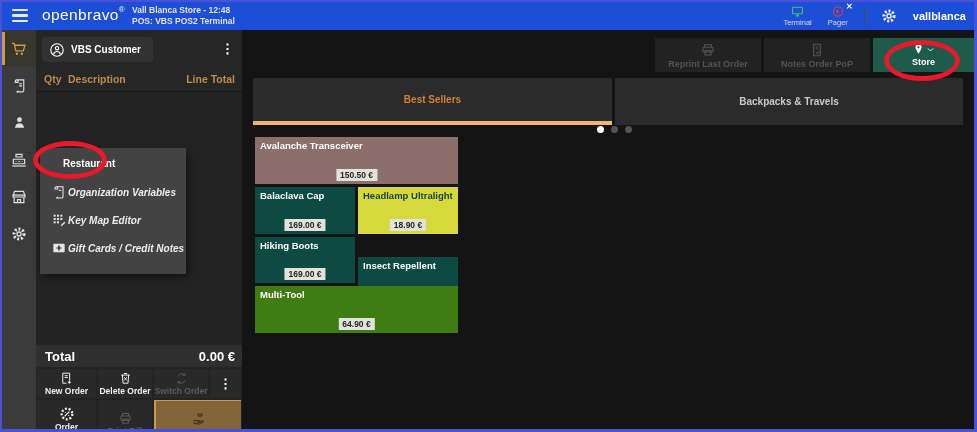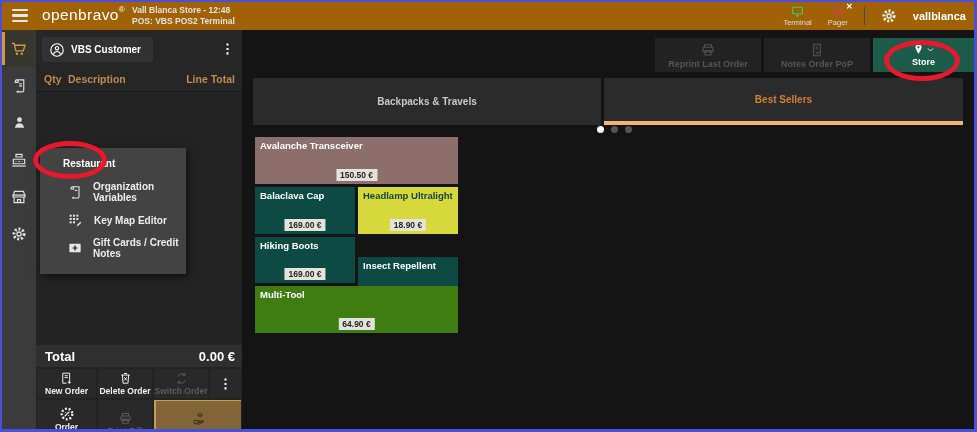--- a/index.html
+++ b/index.html
@@ -6,21 +6,21 @@
   html,body { background:#202020; }
   body { font-family:"Liberation Sans", sans-serif; }
   #app{
     position:relative; width:977px; height:432px;
     border:2px solid #4a50d8; border-right-width:3px; border-bottom-width:3px;
     background:#131313; overflow:hidden;
   }
   svg{ display:block; }
 
   
-  .topbar{ position:absolute; left:0; top:0; width:972px; height:28px; background:#a16207; z-index:5;}
+  .topbar{ position:absolute; left:0; top:0; width:972px; height:28px; background:#1d4ed8; z-index:5;}
   .hamburger{ position:absolute; left:10px; top:7px; width:16px; height:13px; display:flex; flex-direction:column; justify-content:space-between; cursor:pointer;}
   .hamburger i{ display:block; height:2.4px; background:#e8e8e8; border-radius:1px;}
   .logo{ position:absolute; left:40px; top:4px; color:#fff; font-size:15.5px; letter-spacing:.4px; font-weight:500;}
   .logo sup{ font-size:8px; position:relative; top:-2px;}
   .store-info{ position:absolute; left:130px; top:3px; color:#e2e2e2; font-size:8.5px; font-weight:bold; line-height:11px;}
   .tb-right{ position:absolute; right:8px; top:0; height:28px; display:flex; align-items:center; gap:16px;}
   .tb-stack{ display:flex; flex-direction:column; align-items:center; gap:0px; position:relative; cursor:pointer;}
   .tb-stack .lbl{ font-size:7.5px; color:#dcdcdc;}
   .pager-x{ position:absolute; top:-3px; right:-5px; color:#fff; font-size:8px; font-weight:bold;}
   .tb-divider{ width:1px; height:18px; background:#4a4a4a;}
@@ -57,21 +57,21 @@
   .b-switch{ left:118px; top:339px; width:54px; height:29px;}
   .b-kebab{ left:174px; top:339px; width:31px; height:29px;}
   
   .b-disc{ left:1px; top:370px; width:59px; height:46px;}
   .b-print{ left:62px; top:370px; width:54px; height:46px;}
   .b-pay{ left:118px; top:370px; width:87px; height:46px;}
 
   
   .popup{ position:absolute; left:38px; top:146px; width:146px; background:#434343; z-index:6; box-shadow:2px 3px 8px rgba(0,0,0,.55); padding-bottom:12px;}
   .popup .p-head{ height:30px; display:flex; align-items:center; padding-left:23px; color:#fff; font-size:10px; font-weight:bold; cursor:pointer;}
-  .popup .p-item{ height:28px; display:flex; align-items:center; gap:10px; padding-left:27px; color:#ededed; font-size:10px; font-weight:bold; cursor:pointer;}
+  .popup .p-item{ height:28px; display:flex; align-items:center; padding-left:11px; color:#ededed; font-size:10px; font-weight:bold; cursor:pointer;font-style:italic;}
   .popup .p-item .pic{ width:17px; color:#e6e6e6;}
 
   
   .main{ position:absolute; left:240px; top:28px; width:733px; height:400px; background:#141414;}
   .hbtns{ position:absolute; right:1px; top:8px; display:flex; gap:3px; height:34px;}
   .hbtn{ width:106px; display:flex; flex-direction:column; align-items:center; justify-content:center; gap:1px; background:#222; color:#555; font-size:9px; font-weight:bold; cursor:pointer;}
   .hbtn.active{ background:#1d5b4b; color:#fff; width:101px;text-align:right;}
   .hbtn .pinrow{ display:flex; align-items:center; gap:1px;}
 
   .tabs{ position:absolute; left:11px; top:48px; height:42px; display:flex; gap:3px;}
@@ -373,25 +373,25 @@
             <svg viewBox="0 0 24 24" width="9" height="9" fill="none" stroke="currentColor" stroke-width="2.4">
                 <path d="M5 9l7 7 7-7"></path>
               </svg>
           </span>
         </span>
         <span>Store</span>
       </div>
     </div>
 
     <div class="tabs">
+      <div class="tab t1 active">
+          <span>Best Sellers</span>
+        </div>
       <div class="tab t2">
           <span>Backpacks &amp; Travels</span>
-        </div>
-      <div class="tab t1 active">
-          <span>Best Sellers</span>
         </div>
     </div>
     <div class="dots">
       <i class="on"></i>
       <i></i>
       <i></i>
     </div>
 
     <div class="grid">
       <div class="tile t0" style="background: rgb(140, 111, 106); color: rgb(255, 255, 255);">

